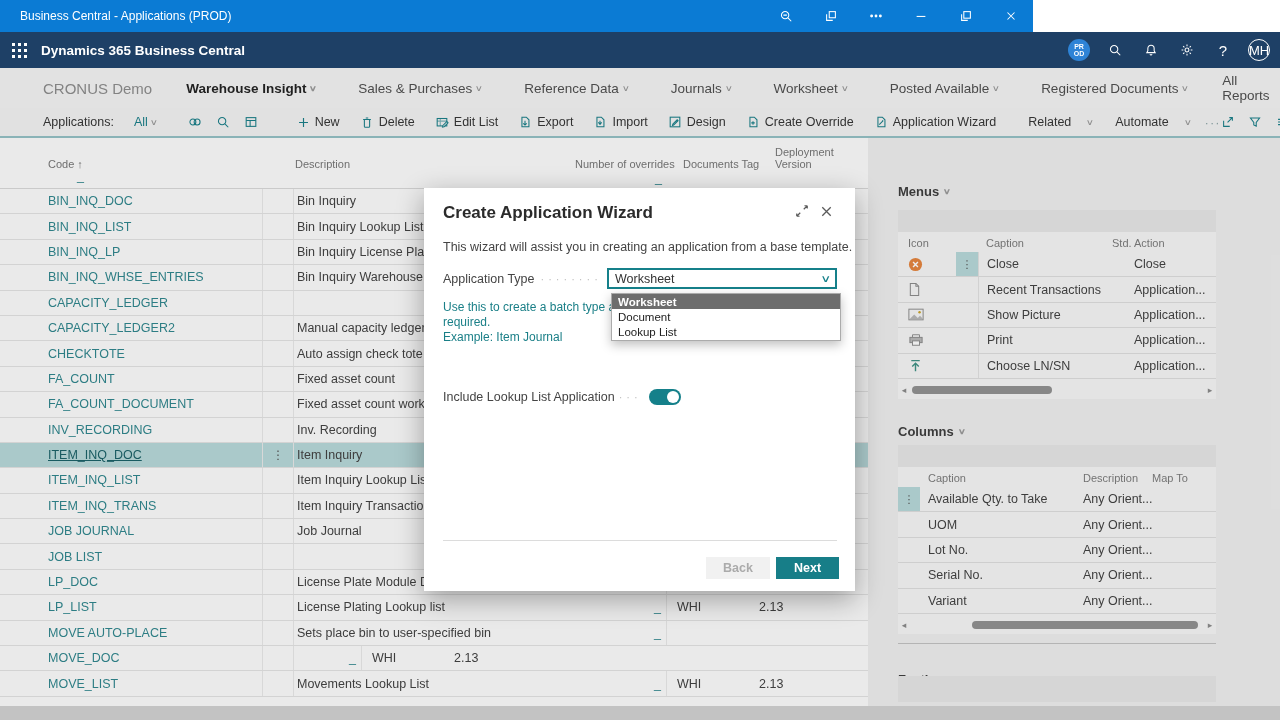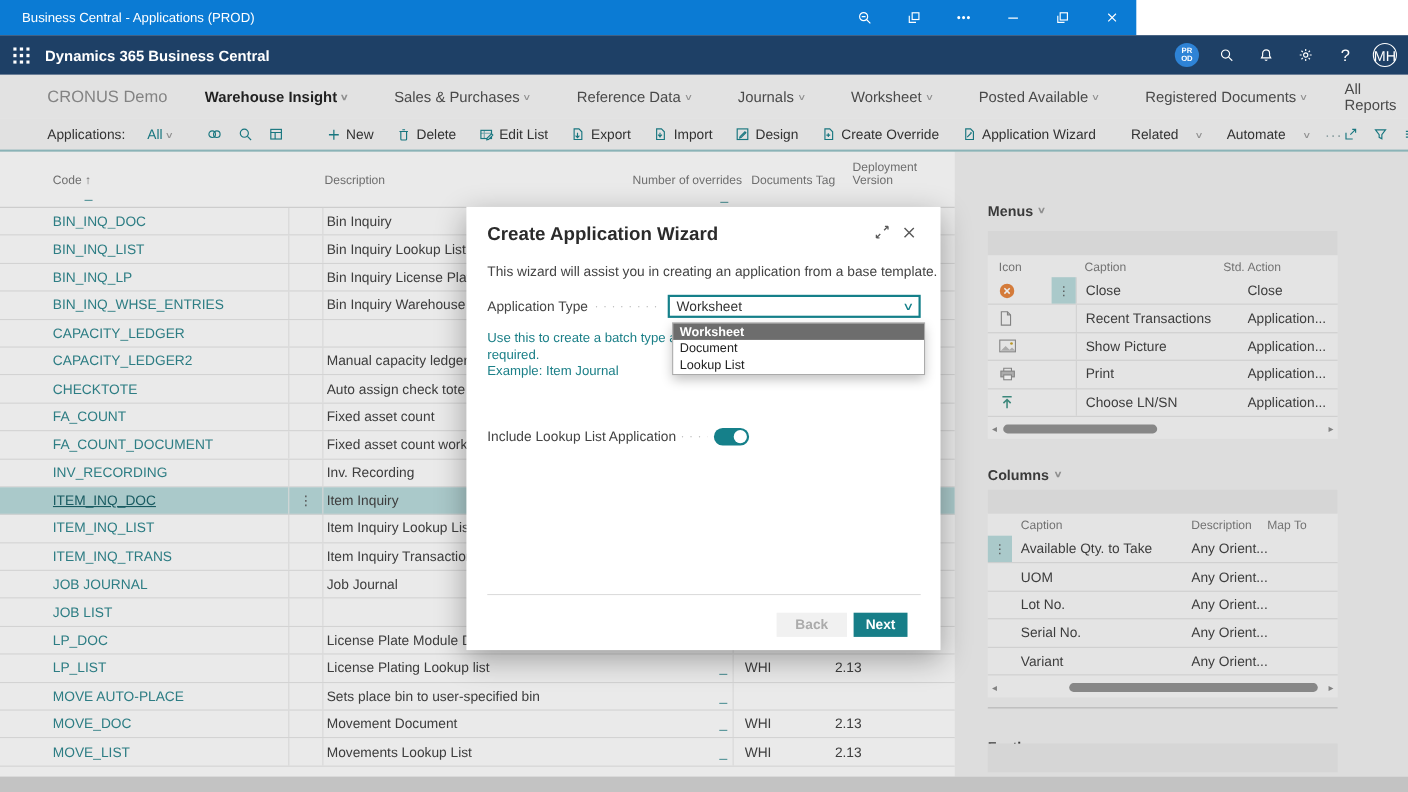--- a/index.html
+++ b/index.html
@@ -122,21 +122,21 @@
   .m-help{position:absolute;left:19px;top:112px;width:398px;font-size:12px;color:#1a7f87;line-height:15px}
   .m-togglerow{position:absolute;left:19px;top:201px;width:394px;display:flex;align-items:center}
   .leader-short{width:24px;overflow:hidden;white-space:nowrap;color:#c0c0c0;font-size:11px;letter-spacing:4px;margin:0 4px}
   .leader-short::after{content:"····"}
   .toggle{width:32px;height:16px;border-radius:9px;background:#15808a;position:relative;margin-left:2px}
   .toggle .knob{position:absolute;right:2px;top:2px;width:12px;height:12px;border-radius:50%;background:#fff}
   .m-footline{position:absolute;left:19px;top:352px;width:394px;height:1px;background:#dcdcdc}
   .m-btn{position:absolute;top:369px;height:22px;font-size:12.5px;font-weight:600;display:flex;
          align-items:center;justify-content:center;box-sizing:border-box}
   .btn-back{left:282px;width:64px;background:#f1f1f1;color:#ababab}
-  .btn-next{left:352px;width:49px;background:#177e88;color:#fff}
+  .btn-next{left:352px;width:63px;background:#177e88;color:#fff}
 
   
   .ddlist{position:absolute;left:611px;top:293px;width:230px;background:#fff;z-index:120;
           border:1px solid #ababab;box-shadow:0 4px 10px rgba(0,0,0,.25);box-sizing:border-box}
   .dd-item{height:15.4px;display:flex;align-items:center;font-size:11.5px;color:#222;padding-left:6px}
   .dd-item.sel{background:#6d6d6d;color:#fff;font-weight:700}
 </style>
 </head>
 <body>
 
@@ -603,21 +603,20 @@
         <span class="c-desc">Sets place bin to user-specified bin</span>
         <span class="c-ovr">_</span>
         <span class="c-tag"></span>
         <span class="c-ver"></span>
       </div>
       <div class="grid-row">
         <span class="c-code">MOVE_DOC</span>
         <span class="c-ell">
           <span class="dots">⋮</span>
         </span>
-        <span class="c-desc">Movement Document</span>
         <span class="c-ovr">_</span>
         <span class="c-tag">WHI</span>
         <span class="c-ver">2.13</span>
       </div>
       <div class="grid-row">
         <span class="c-code">MOVE_LIST</span>
         <span class="c-ell">
           <span class="dots">⋮</span>
         </span>
         <span class="c-desc">Movements Lookup List</span>

